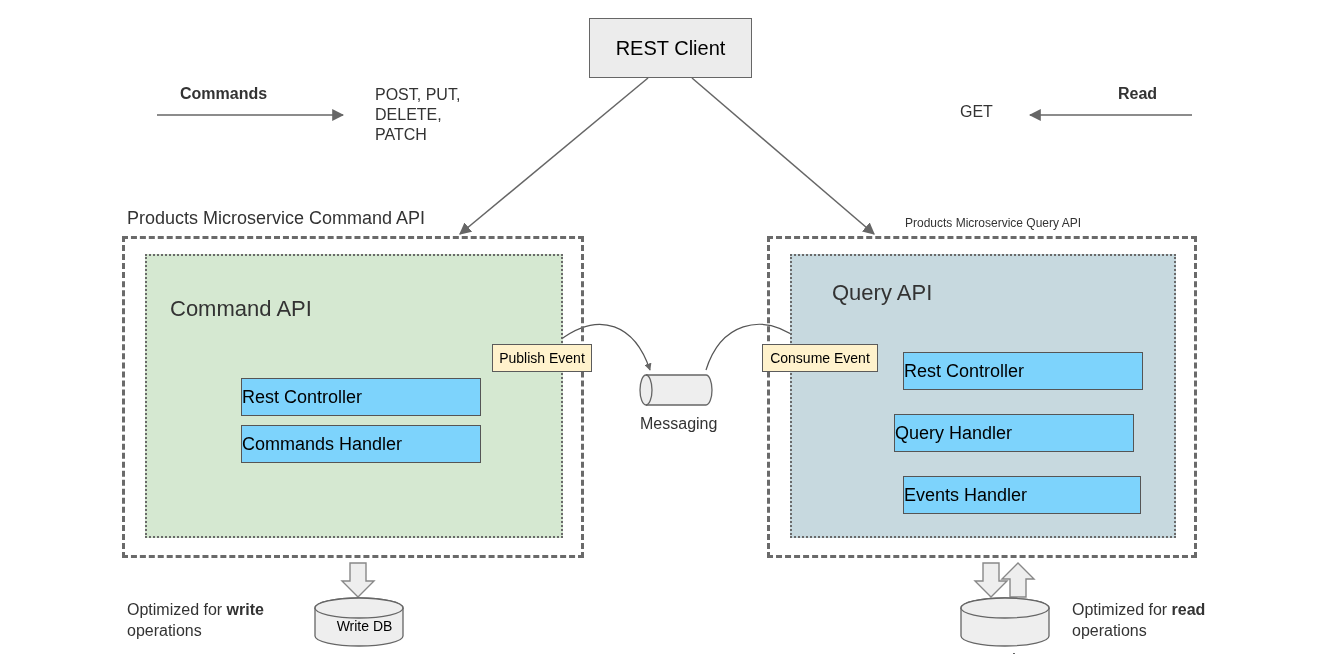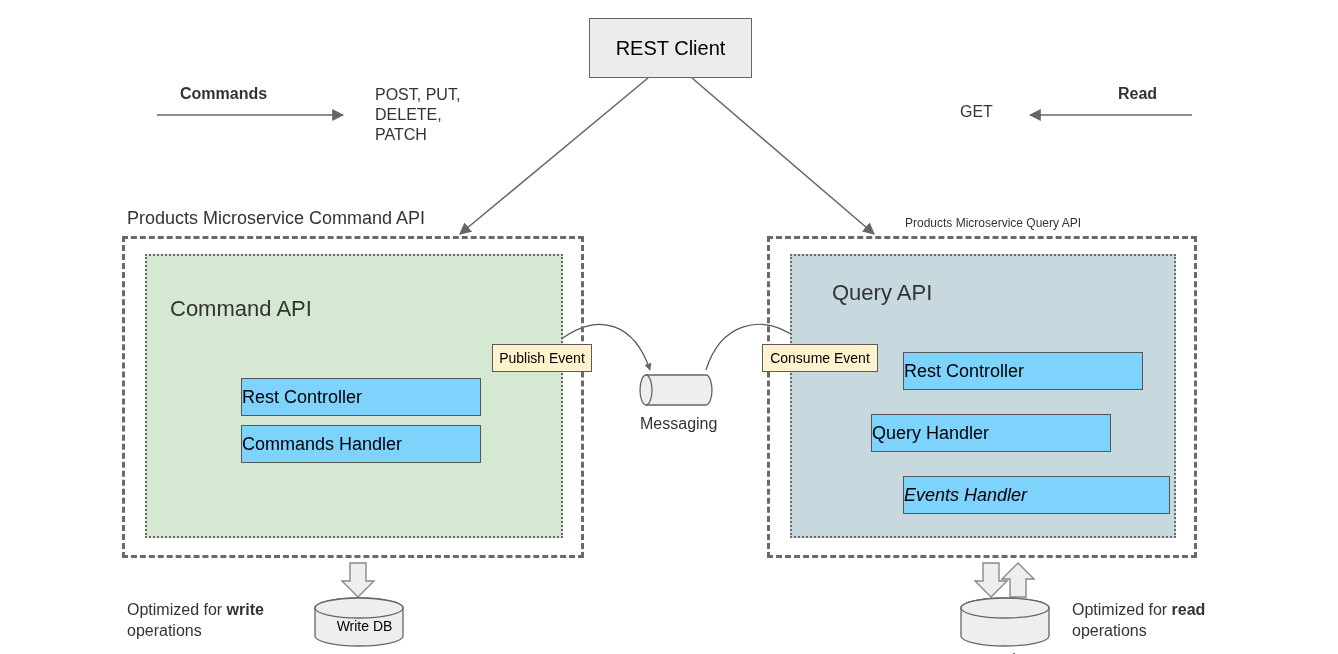--- a/index.html
+++ b/index.html
@@ -137,24 +137,24 @@
 <div class="abs btn-like" style="left:241px; top:378px; width:240px; height:38px;">
   <span>Rest Controller</span>
 </div>
 <div class="abs btn-like" style="left:241px; top:425px; width:240px; height:38px;">
   <span>Commands Handler</span>
 </div>
 
 <div class="abs btn-like" style="left:903px; top:352px; width:240px; height:38px;">
   <span>Rest Controller</span>
 </div>
-<div class="abs btn-like" style="left:871px; top:414px; width:240px; height:38px;">
+<div class="abs btn-like" style="left:894px; top:414px; width:240px; height:38px;">
   <span>Query Handler</span>
 </div>
-<div class="abs btn-like" style="left:903px; top:476px; width:267px; height:38px;font-style:italic;">
+<div class="abs btn-like" style="left:903px; top:476px; width:238px; height:38px;">
   <span>Events Handler</span>
 </div>
 
 <div class="abs small-label" style="left:492px; top:344px; width:100px; height:28px;">
   <span>Publish Event</span>
 </div>
 <div class="abs small-label" style="left:762px; top:344px; width:116px; height:28px;">
   <span>Consume Event</span>
 </div>
 

